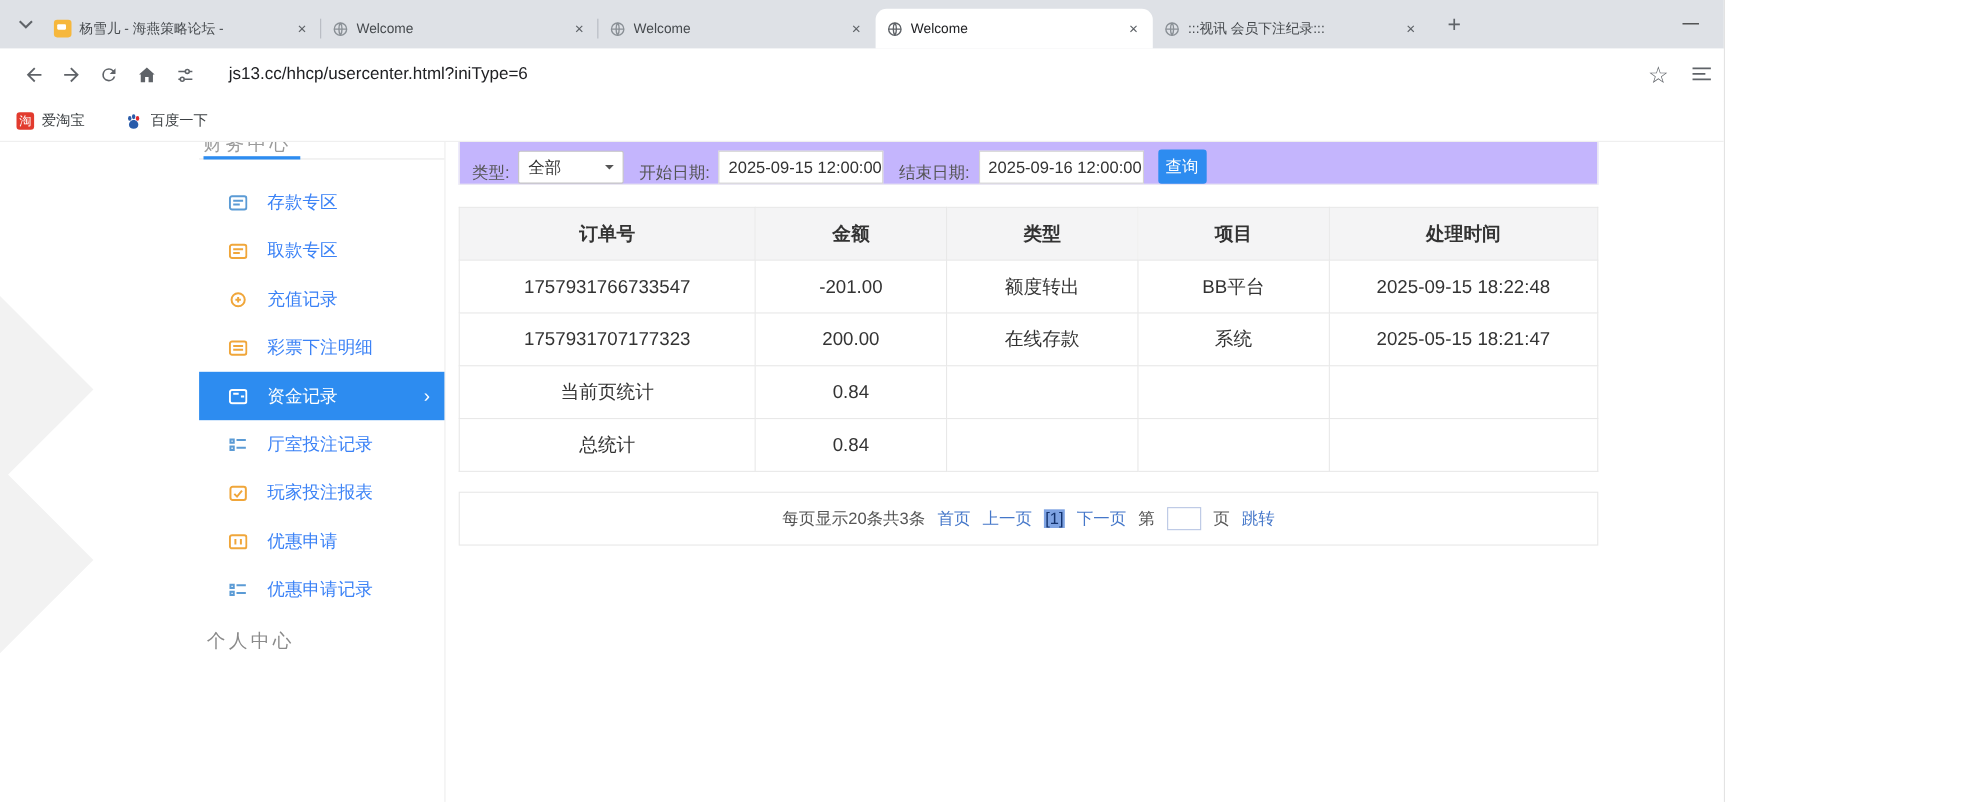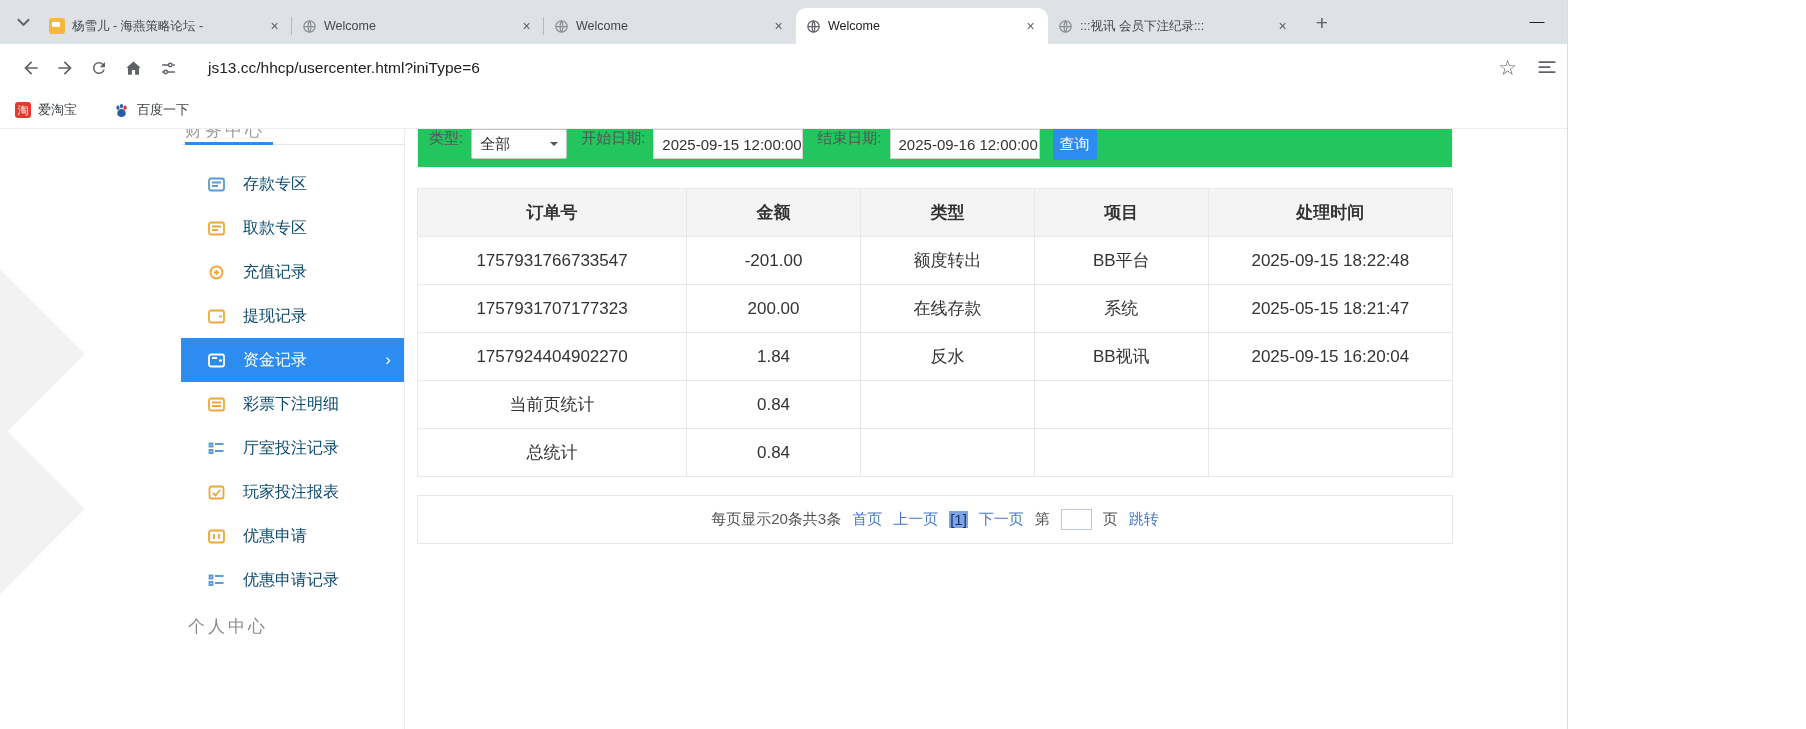--- a/index.html
+++ b/index.html
@@ -43,29 +43,29 @@
   .tri { position:absolute; width:130px; height:130px; background:#f2f2f2; transform:rotate(45deg); }
   .tri1 { left:-72px; top:160px; }
   .tri2 { left:-72px; top:315px; }
 
   .sidebar { position:absolute; left:181px; top:0; width:224px; height:100%; border-right:1px solid #ededed; background:#fff; }
   .sec-head { position:relative; border-bottom:1px solid #e8e8e8; height:16px; margin:0; }
   .sec-clip { height:13px; overflow:hidden; position:relative; margin-left:4px; width:95px;text-decoration:underline; }
   .sec-clip span { position:absolute; top:-10px; font-size:17px; color:#9a9a9a; letter-spacing:3px; white-space:nowrap; }
   .indicator { position:absolute; left:4px; bottom:-1px; width:88px; height:3px; background:#2d8cf0; }
   .menu { margin-top:17px; }
-  .mi { height:44px; display:flex; align-items:center; padding-left:27px; gap:17px; font-size:16px; color:#0c4a6e; position:relative; cursor:pointer; }
+  .mi { height:44px; display:flex; align-items:center; padding-left:27px; gap:17px; font-size:16px; color:#3b82f6; position:relative; cursor:pointer; }
   .mi .ic { width:18px; display:flex; flex:none; }
   .ic-y { color:#f0a63a; } .ic-b { color:#5b9bd5; } .ic-w { color:#fff; }
   .mi.active { background:#2d8cf0; color:#fff; }
   .mi .chev { position:absolute; right:13px; font-size:17px; color:#fff; }
   .sec-bottom { margin:13px 0 0 7px; font-size:17px; color:#8a8a8a; letter-spacing:3px; }
 
   .main { position:absolute; left:417px; top:0; width:1036px; }
-  .filterbar { height:39px; border:1px solid #f0f0f0; border-top:none; display:flex; align-items:flex-start; padding-left:11px; font-size:15px; color:#555; background:#22c55e; }
+  .filterbar { height:39px; border:1px solid #f0f0f0; border-top:none; display:flex; align-items:flex-end; padding-left:11px; font-size:15px; color:#555; background:#c4b5fd; }
   .flabel { margin-right:8px; white-space:nowrap; }
   .sel { width:96px; height:30px; border:1px solid #c4c4c4; border-radius:2px; display:flex; align-items:center; justify-content:space-between; padding:0 8px; color:#333; background:#fff; cursor:pointer; flex:none; }
   .car { width:0; height:0; border:4px solid transparent; border-top-color:#555; margin-top:4px; }
   .gap14 { width:14px; flex:none; }
   .dinput { width:150px; height:30px; border:1px solid #d2d2d2; display:flex; align-items:center; padding:0 8px; color:#333; font-size:15px; background:#fff; flex:none; cursor:text; white-space:nowrap; }
   .btn-query { width:44px; height:31px; background:#2d8cf0; color:#fff; border:none; border-radius:3px; font-size:15px; margin-left:13px; cursor:pointer; flex:none; }
 
   .table-wrap { margin-top:20px; }
   table { width:100%; border-collapse:collapse; table-layout:fixed; }
   th,td { border:1px solid #e8e8e8; height:43px; text-align:center; font-size:17px; color:#333; padding:12px 4px; overflow:hidden; white-space:nowrap; }
@@ -236,43 +236,34 @@
                 <circle cx="8.5" cy="7.5" r="6"></circle>
                 <path d="M6 7.5h5M8.5 5v5"></path>
               </svg>
             </span>
           <span>充值记录</span>
         </div>
         <div class="mi">
           <span class="ic ic-y">
               <svg width="17" height="15" viewBox="0 0 17 15" fill="none" stroke="currentColor" stroke-width="1.8">
                 <rect x="1" y="1.5" width="15" height="12" rx="2"></rect>
-                <path d="M11 7.5h3"></path>
-              </svg>
-            </span>
-          <span>提现记录</span>
+                <path d="M4 5.5h9M4 9h9"></path>
+              </svg>
+            </span>
+          <span>彩票下注明细</span>
         </div>
         <div class="mi active">
           <span class="ic ic-w">
               <svg width="17" height="15" viewBox="0 0 17 15" fill="none" stroke="currentColor" stroke-width="1.8">
                 <rect x="1" y="1.5" width="15" height="12" rx="2"></rect>
                 <path d="M11 7.5h3M4 5h5"></path>
               </svg>
             </span>
           <span>资金记录</span>
           <span class="chev">›</span>
-        </div>
-        <div class="mi">
-          <span class="ic ic-y">
-              <svg width="17" height="15" viewBox="0 0 17 15" fill="none" stroke="currentColor" stroke-width="1.8">
-                <rect x="1" y="1.5" width="15" height="12" rx="2"></rect>
-                <path d="M4 5.5h9M4 9h9"></path>
-              </svg>
-            </span>
-          <span>彩票下注明细</span>
         </div>
         <div class="mi">
           <span class="ic ic-b">
               <svg width="17" height="15" viewBox="0 0 17 15" fill="none" stroke="currentColor" stroke-width="1.8">
                 <path d="M1.5 2.5h3v3h-3zM7 3h8.5M1.5 9h3v3h-3zM7 10h8.5"></path>
               </svg>
             </span>
           <span>厅室投注记录</span>
         </div>
         <div class="mi">
@@ -346,27 +337,20 @@
               <td>额度转出</td>
               <td>BB平台</td>
               <td>2025-09-15 18:22:48</td>
             </tr>
             <tr>
               <td>1757931707177323</td>
               <td>200.00</td>
               <td>在线存款</td>
               <td>系统</td>
               <td>2025-05-15 18:21:47</td>
-            </tr>
-            <tr>
-              <td>1757924404902270</td>
-              <td>1.84</td>
-              <td>反水</td>
-              <td>BB视讯</td>
-              <td>2025-09-15 16:20:04</td>
             </tr>
             <tr>
               <td>当前页统计</td>
               <td>0.84</td>
               <td></td>
               <td></td>
               <td></td>
             </tr>
             <tr>
               <td>总统计</td>

